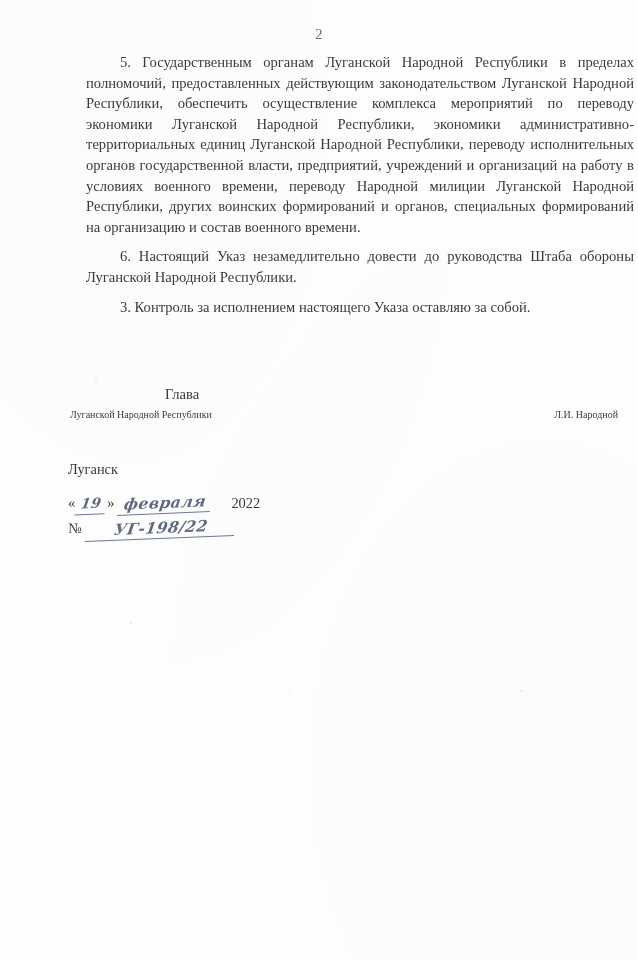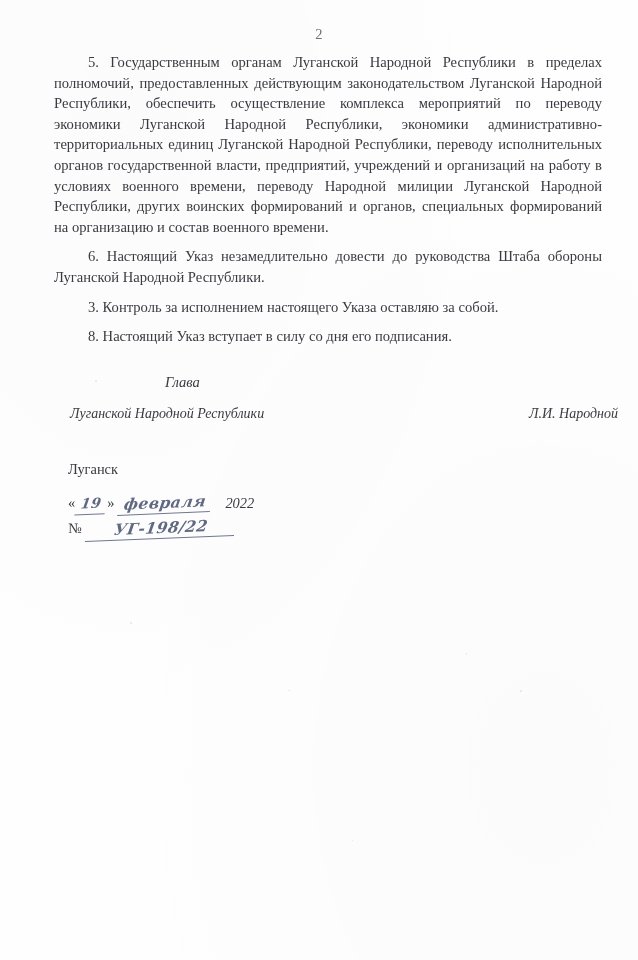--- a/index.html
+++ b/index.html
@@ -32,21 +32,21 @@
     left: 0;
     width: 638px;
     text-align: center;
     font-size: 14.5px;
     color: #6f6f76;
     letter-spacing: 0.3px;
   }
 
   .body-text {
     position: absolute;
-    left: 54px;
+    left: 86px;
     top: 52px;
     width: 548px;
   }
 
   p.para {
     margin: 0;
     text-align: justify;
     text-justify: inter-word;
     text-indent: 34px;
     font-size: 14.6px;
@@ -57,38 +57,37 @@
   p.para.last-left {
     text-align: left;
   }
   p.para + p.para {
     margin-top: 9px;
   }
 
   .signature-block {
     position: absolute;
     left: 70px;
-    top: 372px;
+    top: 384px;
     width: 548px;
-    font-style: italic;
   }
   .sig-title {
     font-size: 14.6px;
     line-height: 20.6px;
     color: #3a3a41;
     padding-left: 95px;
   }
   .sig-row {
     display: flex;
     justify-content: space-between;
     align-items: baseline;
-    font-size: 14px;
+    font-size: 10px;
     line-height: 20.6px;
     color: #3a3a41;
-    margin-top: 11px;
+    margin-top: 0px;
   }
   .sig-org { white-space: nowrap; }
   .sig-name { white-space: nowrap; }
 
   .issue-block {
     position: absolute;
     left: 68px;
     top: 460px;
     width: 320px;
     font-size: 14.4px;
@@ -131,22 +130,21 @@
     font-size: 15.5px;
     min-width: 86px;
     text-align: center;
     border-bottom: 1.1px solid #5b6480;
     padding: 0 3px 1px 3px;
     margin: 0 4px 0 5px;
   }
   .year {
     font-size: 14.4px;
     color: #3a3a41;
-    margin-left: 10px;
-    font-style: italic;
+    margin-left: 16px;
   }
   .no-sign {
     font-size: 14.4px;
     color: #3a3a41;
     margin-right: 5px;
   }
   .hand-number {
     font-size: 15.5px;
     min-width: 140px;
     text-align: center;
@@ -169,21 +167,20 @@
 <body>
 
 <div class="scan-page">
 
   <div class="page-number">2</div>
 
   <div class="body-text">
     <p class="para">5. Государственным органам Луганской Народной Республики в пределах полномочий, предоставленных действующим законодательством Луганской Народной Республики, обеспечить осуществление комплекса мероприятий по переводу экономики Луганской Народной Республики, экономики административно-территориальных единиц Луганской Народной Республики, переводу исполнительных органов государственной власти, предприятий, учреждений и организаций на работу в условиях военного времени, переводу Народной милиции Луганской Народной Республики, других воинских формирований и органов, специальных формирований на организацию и состав военного времени.</p>
     <p class="para">6. Настоящий Указ незамедлительно довести до руководства Штаба обороны Луганской Народной Республики.</p>
     <p class="para last-left">3. Контроль за исполнением настоящего Указа оставляю за собой.</p>
-    <p class="para last-left">8. Настоящий Указ вступает в силу со дня его подписания.</p>
   </div>
 
   <div class="signature-block">
     <div class="sig-title">Глава</div>
     <div class="sig-row">
       <span class="sig-org">Луганской Народной Республики</span>
       <span class="sig-name">Л.И. Народной</span>
     </div>
   </div>
 

